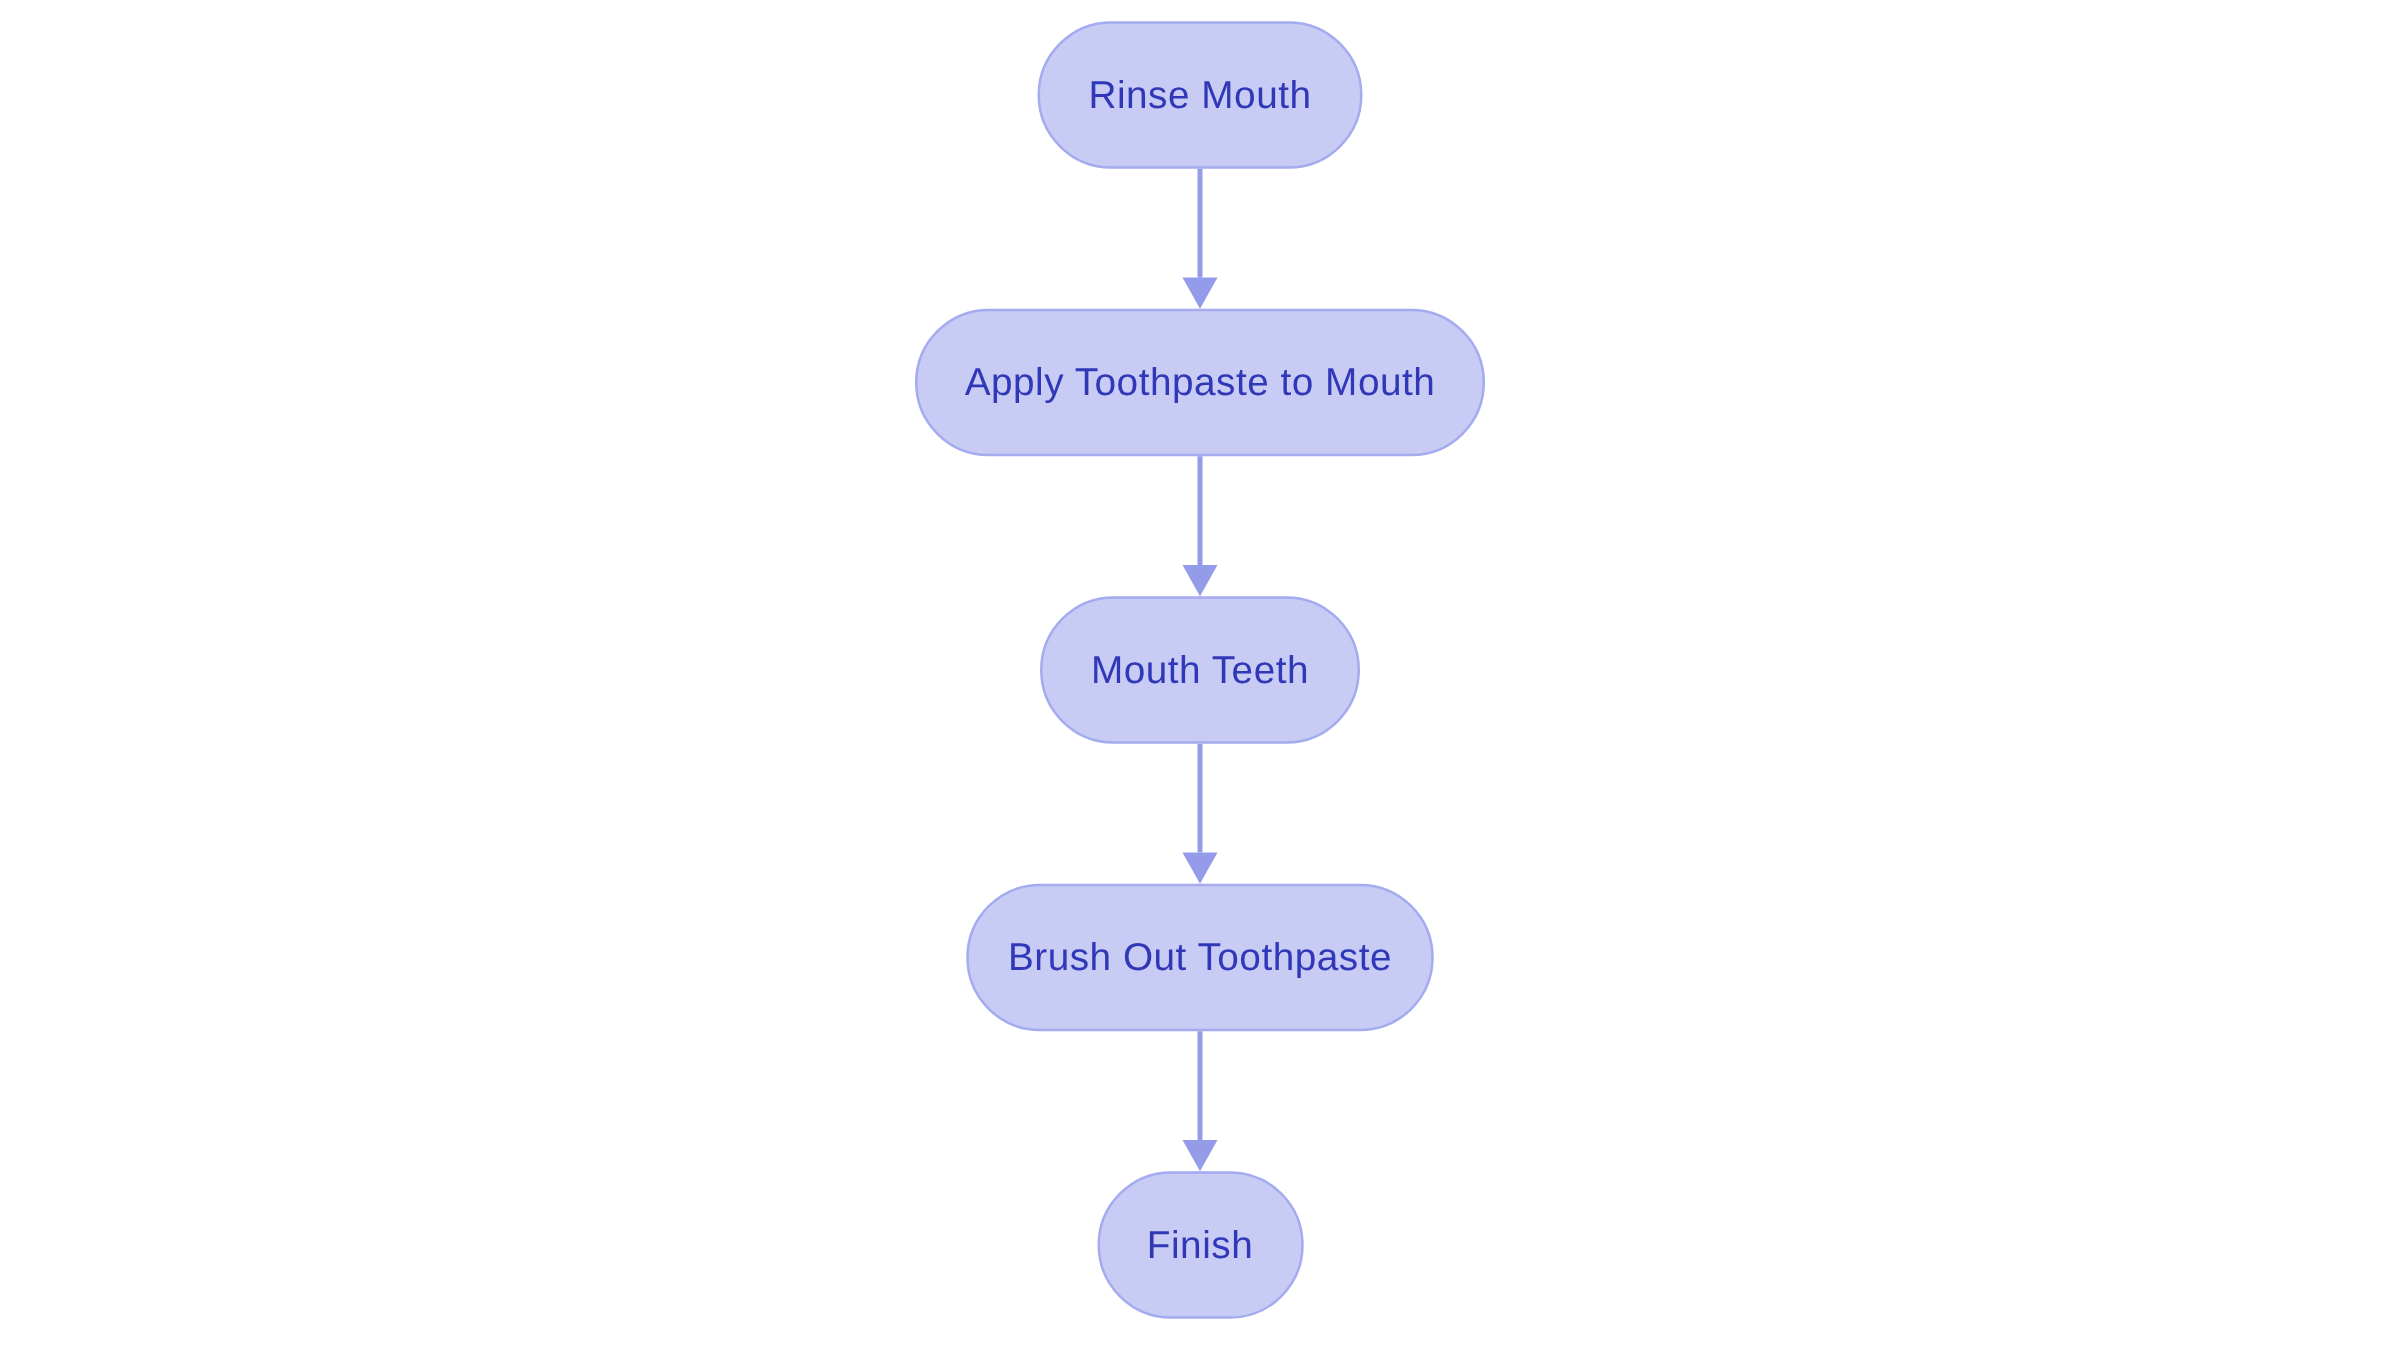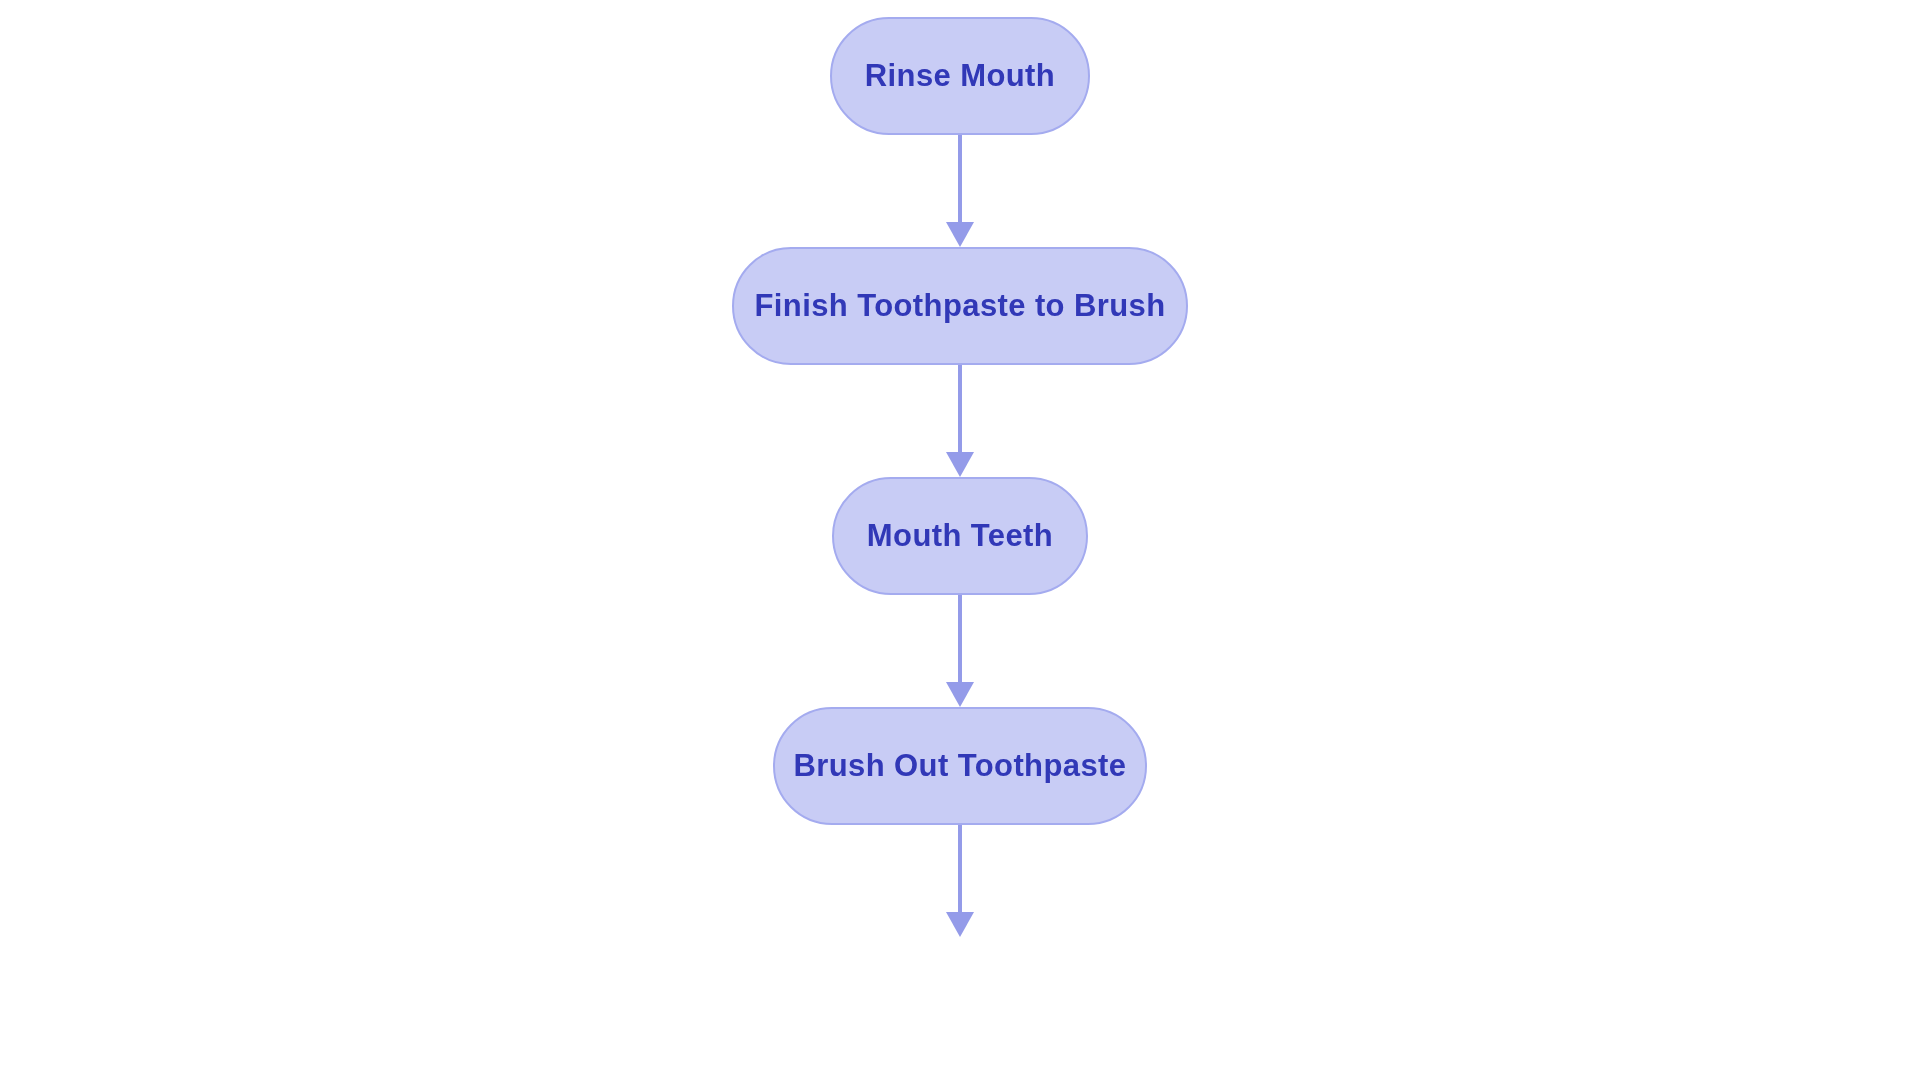--- a/index.html
+++ b/index.html
@@ -16,21 +16,20 @@
     overflow: hidden;
   }
   .flow-column {
     position: absolute;
     left: 0;
     top: 17px;
     width: 1920px;
     display: flex;
     flex-direction: column;
     align-items: center;
-    font-weight: bold;
   }
   .flow-node {
     height: 118px;
     box-sizing: border-box;
     background: #c8ccf5;
     border: 2px solid #a4abef;
     border-radius: 59px;
     display: flex;
     align-items: center;
     justify-content: center;
@@ -70,21 +69,21 @@
     <div class="flow-node" style="width:260px">
       <span>Rinse Mouth</span>
     </div>
 
     <div class="connector">
       <div class="line"></div>
       <div class="arrowhead"></div>
     </div>
 
     <div class="flow-node" style="width:456px">
-      <span>Finish Toothpaste to Brush</span>
+      <span>Apply Toothpaste to Mouth</span>
     </div>
 
     <div class="connector">
       <div class="line"></div>
       <div class="arrowhead"></div>
     </div>
 
     <div class="flow-node" style="width:256px">
       <span>Mouth Teeth</span>
     </div>
@@ -96,15 +95,18 @@
 
     <div class="flow-node" style="width:374px">
       <span>Brush Out Toothpaste</span>
     </div>
 
     <div class="connector">
       <div class="line"></div>
       <div class="arrowhead"></div>
     </div>
 
+    <div class="flow-node" style="width:165px">
+      <span>Finish</span>
+    </div>
 
   </div>
 </div>
 
 </body></html>

